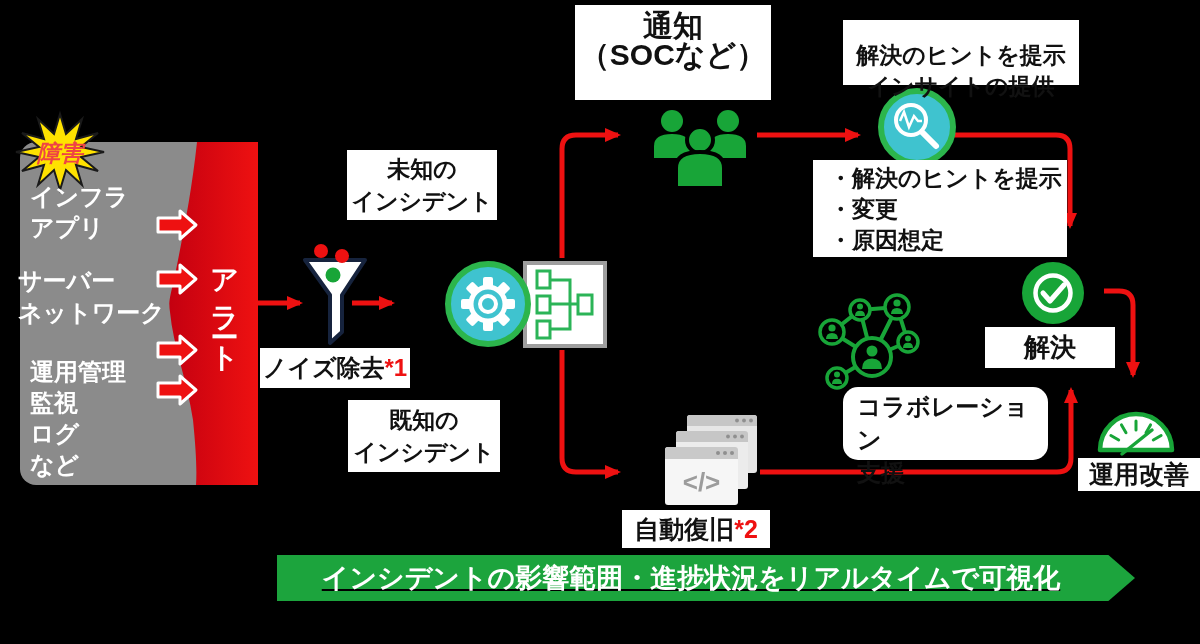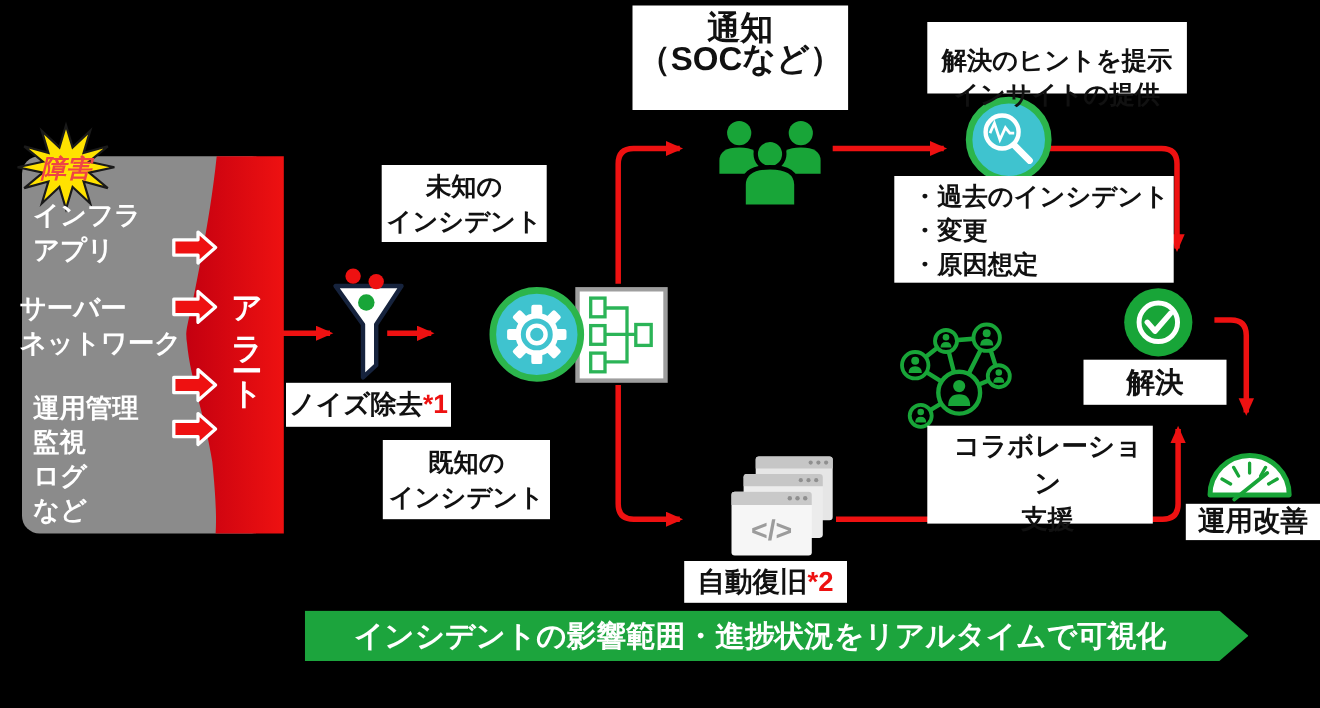--- a/index.html
+++ b/index.html
@@ -15,21 +15,21 @@
   .lbl .note{color:var(--red);}
   .txt{position:absolute;color:#ffffff;text-align:left;line-height:31px;font-size:24px;}
   .vert{writing-mode:vertical-rl;text-orientation:upright;}
   .s-red{stroke:var(--red);fill:none;stroke-width:5;}
   .f-red{fill:var(--red);}
   .f-green{fill:var(--green);}
   .s-green{stroke:var(--green);fill:none;}
   .s-tree{stroke:var(--green-light);fill:none;stroke-width:3;}
   .banner{position:absolute;left:277px;top:555px;width:858px;height:46px;background:var(--banner);
     clip-path:polygon(0 0,96.9% 0,100% 50%,96.9% 100%,0 100%);
-    display:flex;align-items:center;justify-content:center;}
+    display:flex;align-items:center;justify-content:center;text-decoration:underline;}
   .banner span{color:#fff;font-size:27px;padding-right:30px;white-space:nowrap;}
   .burst-lbl{position:absolute;left:20px;top:138px;width:80px;text-align:center;font-size:23px;color:#ef4444;font-style:italic;}
 </style>
 </head>
 <body>
 
 <div class="stage">
 
   <svg width="1200" height="644" viewBox="0 0 1200 644">
     <defs>
@@ -226,28 +226,28 @@
     <div>通知</div>
     <div>（SOCなど）</div>
   </div>
 
   <div class="lbl" style="left:843px;top:20px;width:236px;height:65px;font-size:23px;line-height:31px;padding-top:20px;">
     <div>解決のヒントを提示</div>
     <div>インサイトの提供</div>
   </div>
 
   <div class="lbl" style="left:813px;top:160px;width:254px;height:97px;font-size:23px;line-height:31px;padding:3px 0 0 16px;text-align:left;">
-    <div>・過去のインシデント</div>
+    <div>・解決のヒントを提示</div>
     <div>・変更</div>
     <div>・原因想定</div>
   </div>
 
   <div class="lbl" style="left:985px;top:327px;width:130px;height:41px;font-size:26px;line-height:41px;">解決</div>
 
-  <div class="lbl" style="left:843px;top:387px;width:205px;height:89px;font-size:24px;line-height:33px;padding:3px 0 0 14px;text-align:center;">
+  <div class="lbl" style="left:843px;top:387px;width:205px;height:73px;font-size:24px;line-height:33px;padding:3px 0 0 14px;text-align:left;border-radius:15px;">
     <div>コラボレーション</div>
     <div>支援</div>
   </div>
 
   <div class="lbl" style="left:622px;top:510px;width:148px;height:38px;font-size:25px;line-height:38px;"><span>自動復旧</span><span class="note">*2</span></div>
 
   <div class="lbl" style="left:1078px;top:458px;width:122px;height:33px;font-size:25px;line-height:33px;">運用改善</div>
 
   <div class="banner">
     <span>インシデントの影響範囲・進捗状況をリアルタイムで可視化</span>

